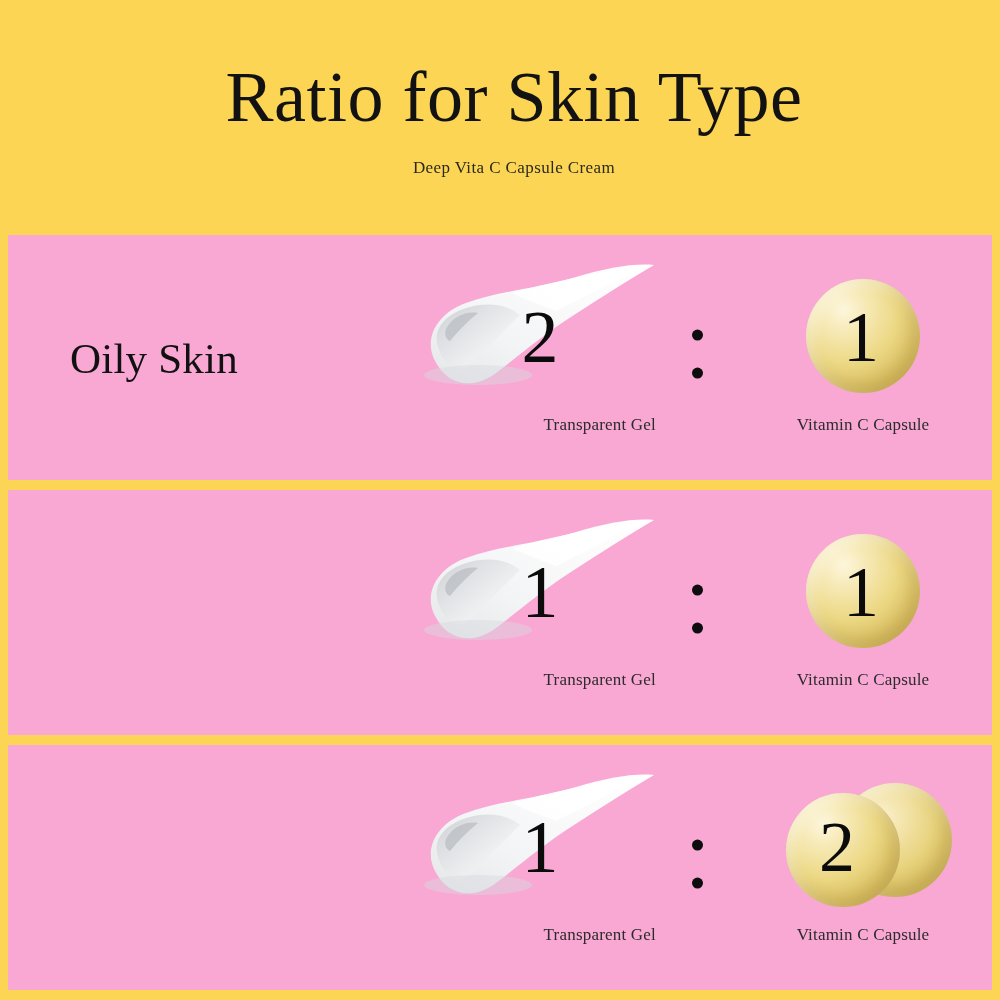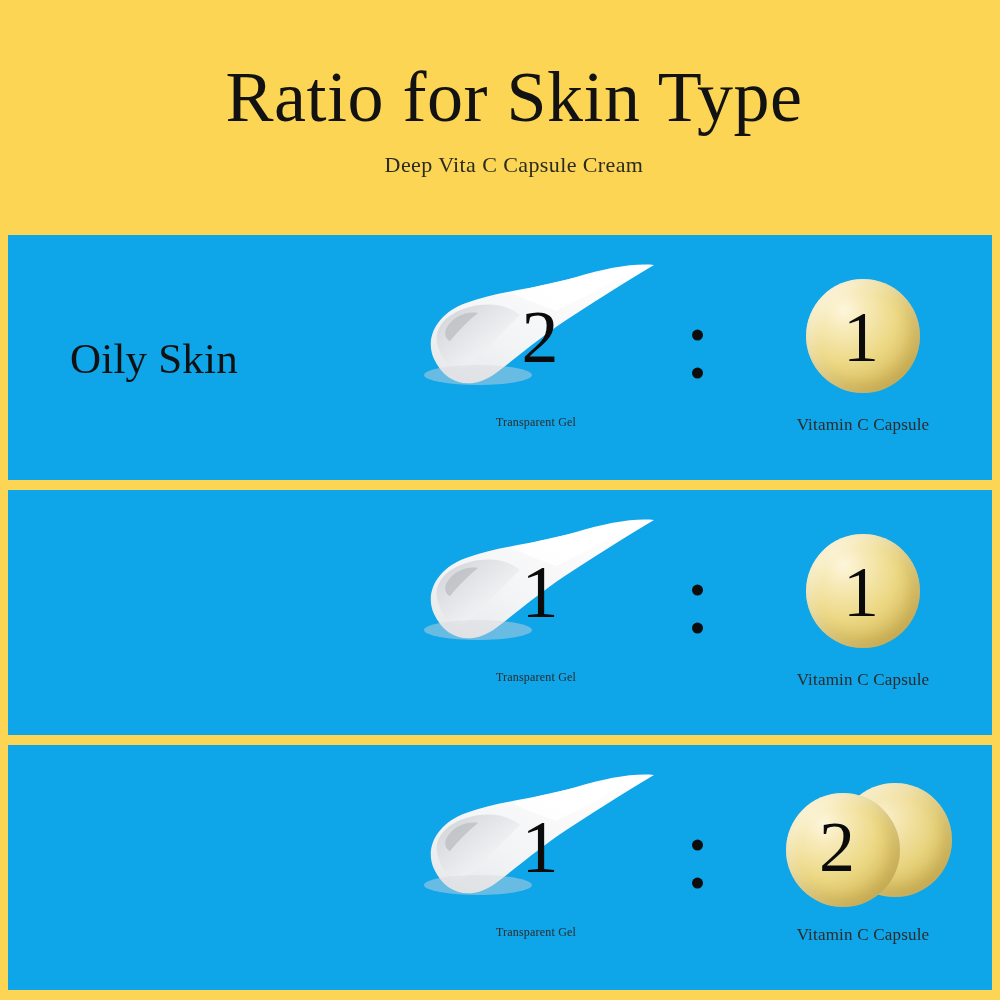--- a/index.html
+++ b/index.html
@@ -32,39 +32,39 @@
     font-family: "Liberation Serif", "DejaVu Serif", serif;
     font-size: 72px;
     line-height: 78px;
     color: #121212;
     letter-spacing: 0.5px;
     font-weight: 400;
     white-space: nowrap;
   }
   .subtitle {
     font-family: "Liberation Serif", "DejaVu Serif", serif;
-    font-size: 22px;
+    font-size: 17px;
     color: #2a2a20;
-    margin-top: 16px;
+    margin-top: 22px;
     letter-spacing: 0.4px;
     white-space: nowrap;
     text-align: right;
   }
 
   
   .cards {
     width: 1000px;
     padding: 0 8px 8px 8px;
     box-sizing: border-box;
     display: flex;
     flex-direction: column;
     gap: 10px;
   }
   .card {
-    background: #0ea5e9;
+    background: #f9a8d4;
     height: 245px;
     position: relative;
     display: flex;
     align-items: center;
     box-sizing: border-box;
   }
 
   
   .skin-label {
     position: absolute;
@@ -107,23 +107,23 @@
     font-size: 74px;
     color: #0b0b0b;
     padding-left: 8px;
     box-sizing: border-box;
   }
   .gel-caption {
     position: absolute;
     left: 0;
     top: 152px;
     width: 240px;
-    text-align: center;
-    font-family: "Liberation Serif", "DejaVu Serif", serif;
-    font-size: 12px;
+    text-align: right;
+    font-family: "Liberation Serif", "DejaVu Serif", serif;
+    font-size: 17px;
     color: #2b2b2b;
     letter-spacing: 0.2px;
   }
 
   
   .colon {
     position: absolute;
     left: 684px;
     top: 50%;
     transform: translateY(-58%);

